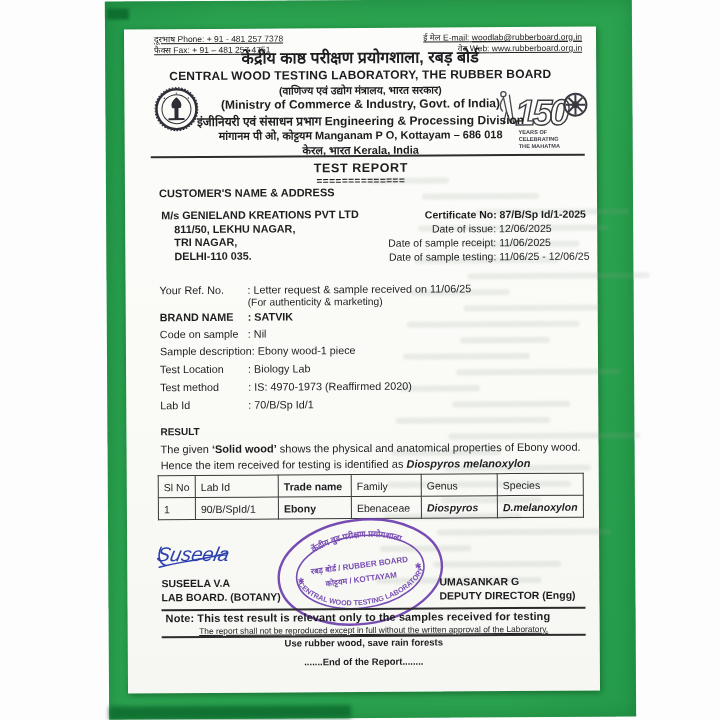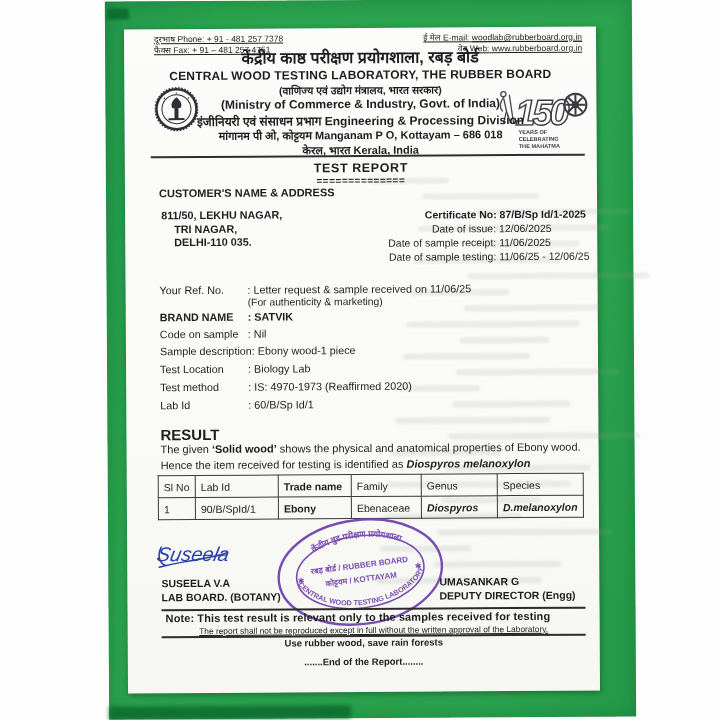--- a/index.html
+++ b/index.html
@@ -36,21 +36,21 @@
   .cust-head{left:34px;top:158px;font-size:11px;font-weight:bold;}
   .cust{left:36px;top:180px;font-size:10.8px;font-weight:bold;line-height:13.5px;}
   .cust div + div{padding-left:13px;}
   .meta{left:246px;top:180px;font-size:10.5px;line-height:14px;}
   .meta .row{display:flex;}
   .meta .lab{width:122px;flex:none;text-align:right;}
   .meta .row.b .lab,.meta .row.b .val{font-weight:bold;}
   .frow{left:34px;font-size:10.8px;display:flex;}
   .frow .lab{min-width:88px;flex:none;}
   .fnote{left:122px;font-size:10.3px;}
-  .result-head{left:34px;top:397px;font-size:15px;font-weight:bold;}
+  .result-head{left:34px;top:397px;font-size:10px;font-weight:bold;}
   .para{left:34px;top:413px;width:432px;font-size:11px;line-height:15.5px;}
   .sp-bold{font-weight:bold;}
   .sp-bi{font-weight:bold;font-style:italic;}
   table.res{position:absolute;left:31px;top:446px;border-collapse:collapse;
     font-size:10.5px;}
   table.res th,table.res td{border:1.5px solid #3a3a3a;text-align:left;
     padding:2px 5px;height:17px;font-weight:normal;}
   table.res th:nth-child(3){font-weight:bold;}
   table.res td:nth-child(3){font-weight:bold;}
   table.res td:nth-child(5),table.res td:nth-child(6){font-weight:bold;font-style:italic;}
@@ -159,20 +159,21 @@
     <div class="abs ctr division">इंजीनियरी एवं संसाधन प्रभाग Engineering &amp; Processing Division</div>
     <div class="abs ctr addr">मांगानम पी ओ, कोट्टयम Manganam P O, Kottayam – 686 018</div>
     <div class="abs ctr loc">केरल, भारत Kerala, India</div>
     <div class="abs hrule"></div>
 
     <div class="abs ctr report-title">TEST REPORT</div>
     <div class="abs ctr report-eq">==============</div>
 
     <div class="abs cust-head">CUSTOMER'S NAME &amp; ADDRESS</div>
     <div class="abs cust">
+      <div>M/s GENIELAND KREATIONS PVT LTD</div>
       <div>811/50, LEKHU NAGAR,</div>
       <div>TRI NAGAR,</div>
       <div>DELHI-110 035.</div>
     </div>
     <div class="abs meta">
       <div class="row b">
         <span class="lab">Certificate No</span>
         <span class="val">: 87/B/Sp Id/1-2025</span>
       </div>
       <div class="row">
@@ -209,21 +210,21 @@
     <div class="abs frow" style="top:334px;">
       <span class="lab">Test Location</span>
       <span>: Biology Lab</span>
     </div>
     <div class="abs frow" style="top:352px;">
       <span class="lab">Test method</span>
       <span>: IS: 4970-1973 (Reaffirmed 2020)</span>
     </div>
     <div class="abs frow" style="top:370px;">
       <span class="lab">Lab Id</span>
-      <span>: 60/B/Sp Id/1</span>
+      <span>: 70/B/Sp Id/1</span>
     </div>
 
     <div class="abs result-head">RESULT</div>
     <div class="abs para">
       <span>The given </span><span class="sp-bold">‘Solid wood’</span><span> shows the physical and anatomical properties of Ebony wood.</span><br>
       <span>Hence the item received for testing is identified as </span><span class="sp-bi">Diospyros melanoxylon</span>
     </div>
 
     <table class="res">
       <colgroup>

